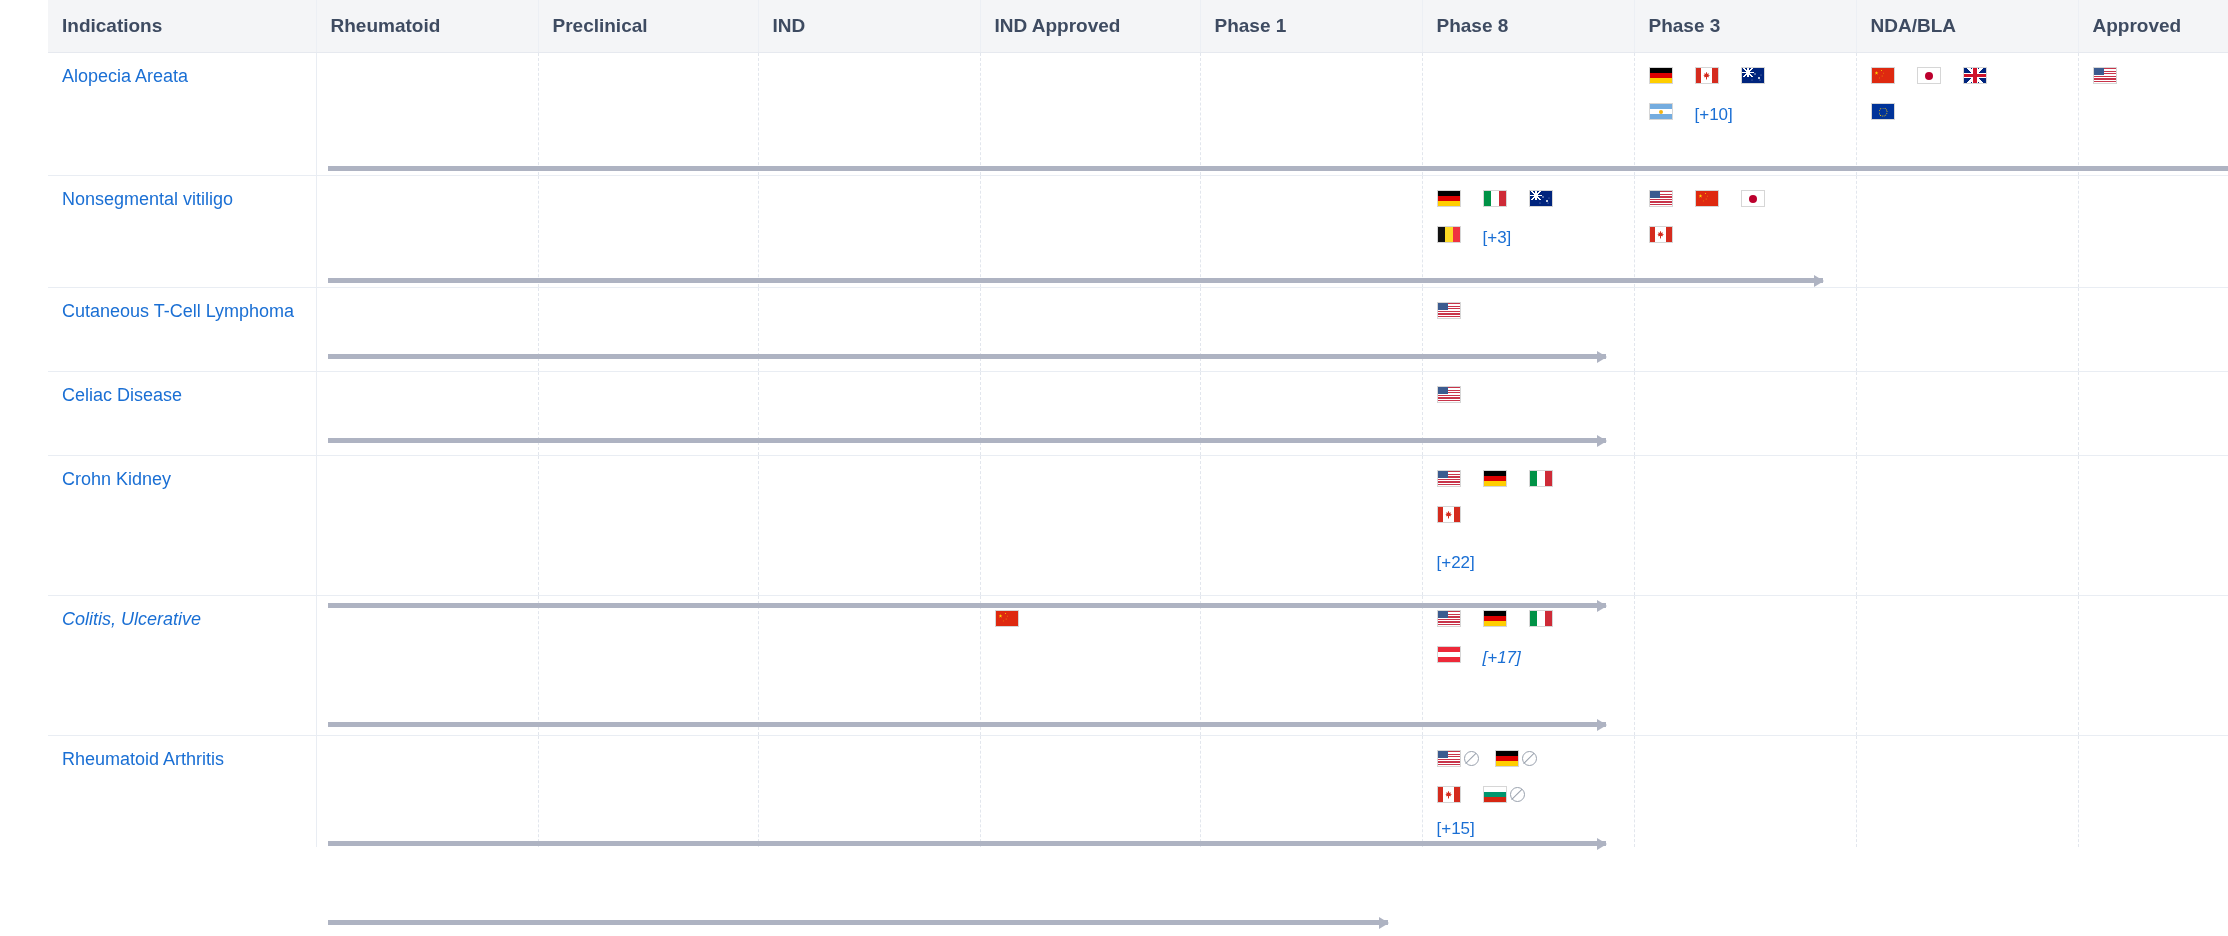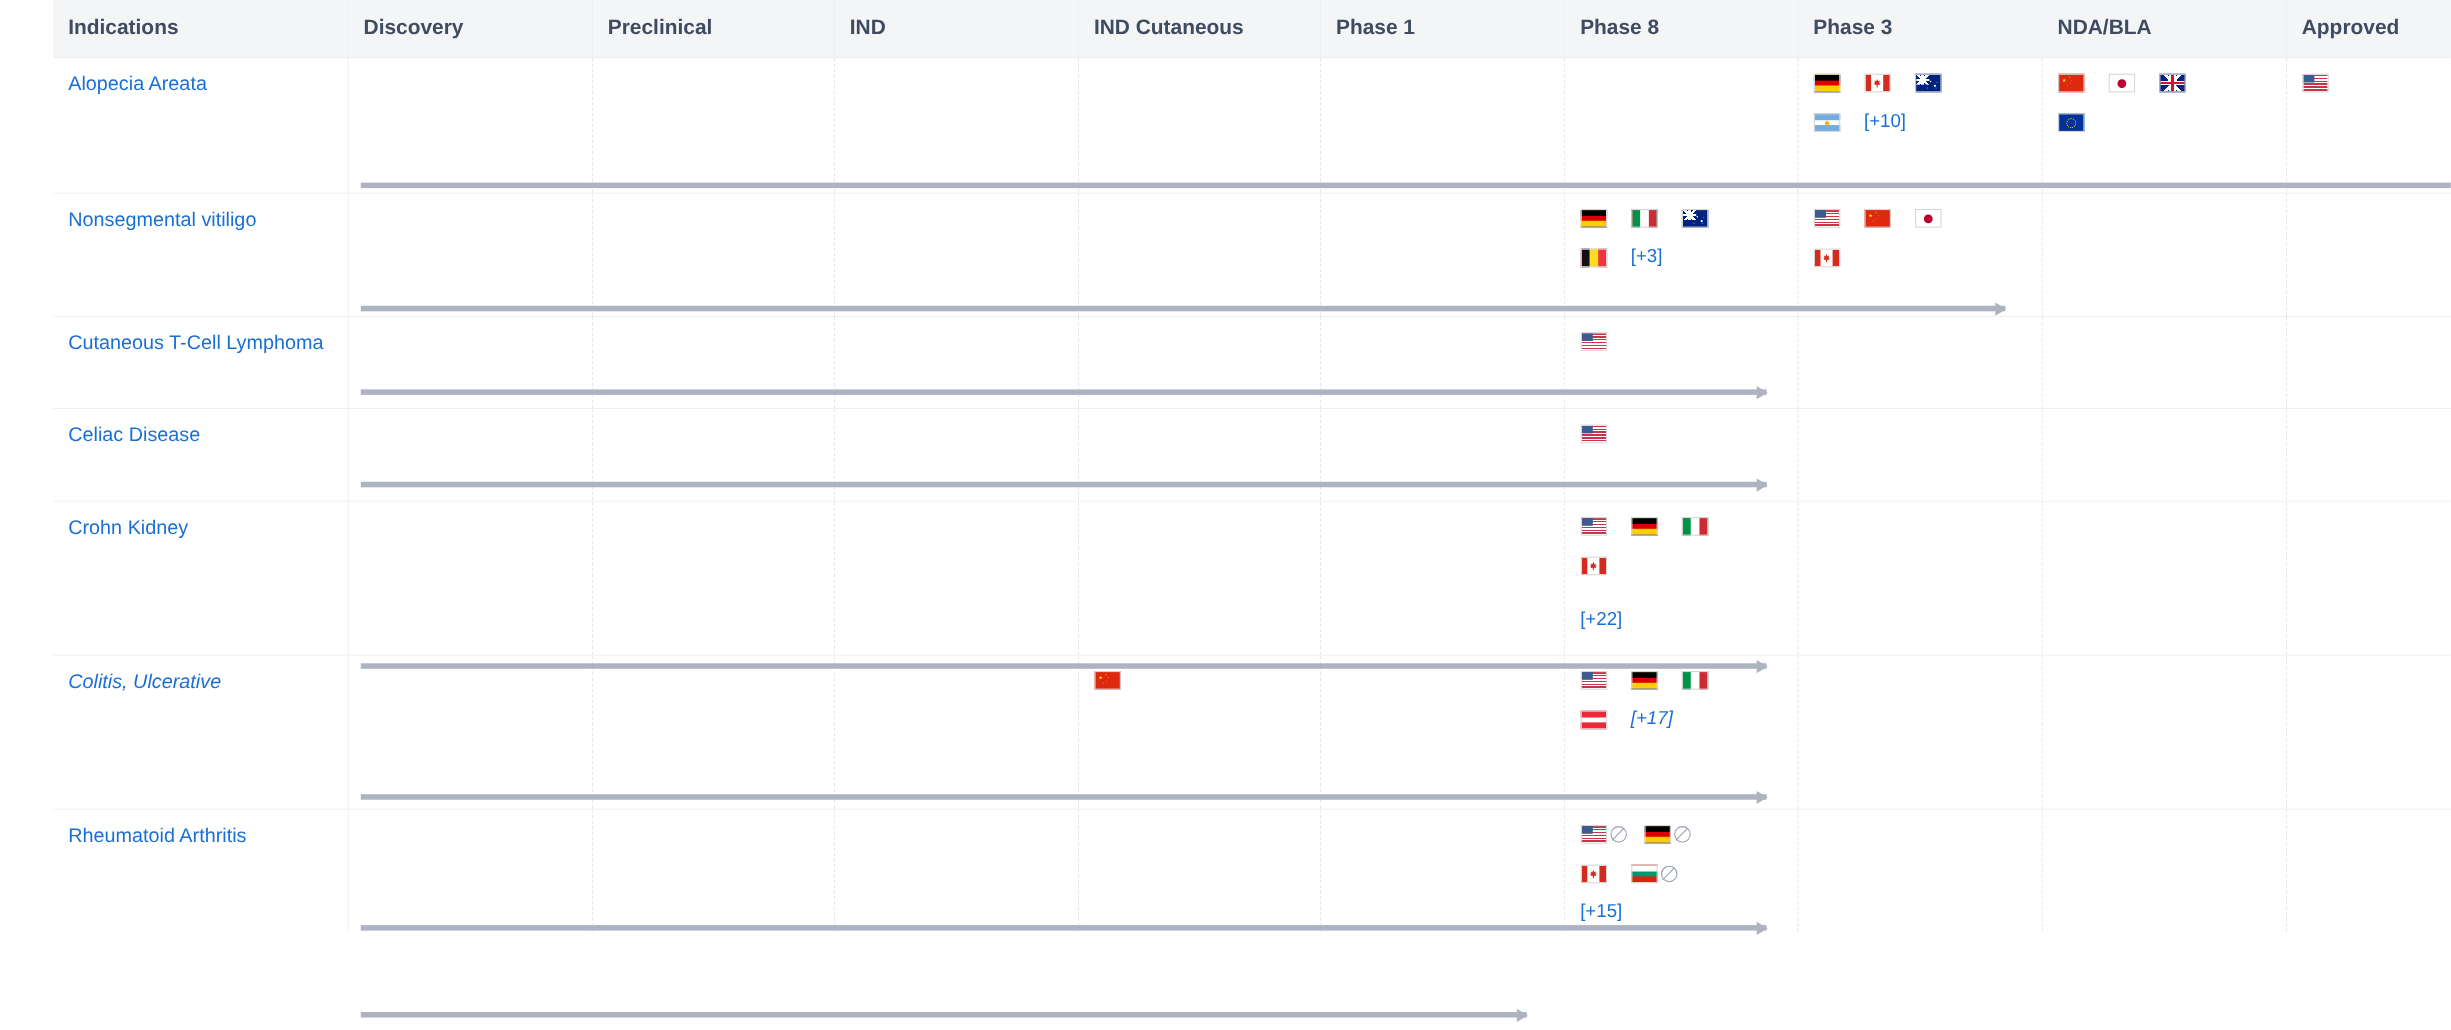--- a/index.html
+++ b/index.html
@@ -60,21 +60,21 @@
     line-height: 1.25;
     cursor: pointer;
     display: inline-block;
     white-space: nowrap;
   }
 
   
   .flag-wrap {
     display: flex;
     flex-wrap: wrap;
-    align-items: flex-start;
+    align-items: flex-end;
     width: 152px;
     row-gap: 14px;
   }
   .flag-item {
     width: 46px;
     height: 22px;
     display: flex;
     align-items: center;
     gap: 3px;
     flex: 0 0 auto;
@@ -201,24 +201,24 @@
 </style>
 </head>
 <body>
 
 <div id="app">
 
   <table class="pipeline">
     <thead>
       <tr>
         <th style="width:268px">Indications</th>
-        <th style="width:222px">Discovery</th>
+        <th style="width:222px">Rheumatoid</th>
         <th style="width:220px">Preclinical</th>
         <th style="width:222px">IND</th>
-        <th style="width:220px">IND Cutaneous</th>
+        <th style="width:220px">IND Approved</th>
         <th style="width:222px">Phase 1</th>
         <th style="width:212px">Phase 8</th>
         <th style="width:222px">Phase 3</th>
         <th style="width:222px">NDA/BLA</th>
         <th style="width:198px">Approved</th>
       </tr>
     </thead>
     <tbody id="tbody">
         <tr style="height: 123px;">
           <td class="ind-cell"><span class="ind-name">Alopecia Areata</span></td>

